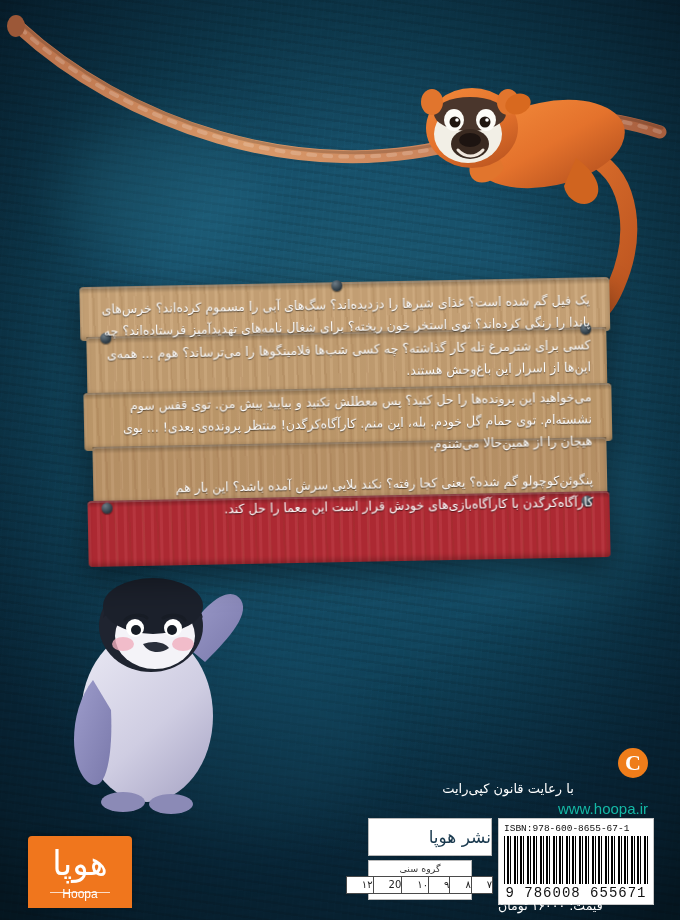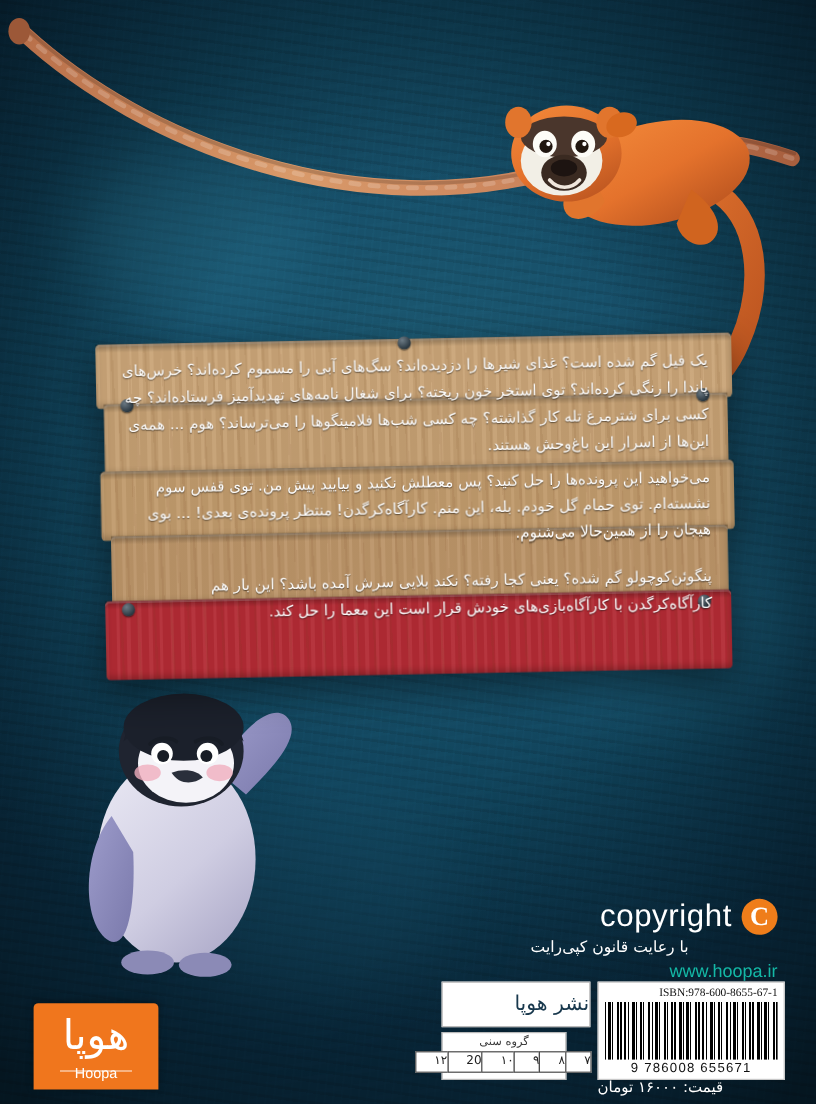--- a/index.html
+++ b/index.html
@@ -230,41 +230,41 @@
     top: 818px;
     width: 156px;
     background: #ffffff;
     padding: 4px 5px 3px 5px;
     box-sizing: border-box;
     border: 1px solid #c8c8c8;
   }
   .isbn {
     font-size: 9.5px;
     color: #111;
-    text-align: right;
+    text-align: left;
     direction: ltr;
-    font-family: Liberation Serif, serif;
+    font-family: Liberation Mono, monospace;
     margin-bottom: 2px;
   }
   .bars {
     height: 48px;
     width: 100%;
     background-image: repeating-linear-gradient(90deg,
       #000 0px, #000 1px, #fff 1px, #fff 3px,
       #000 3px, #000 5px, #fff 5px, #fff 6px,
       #000 6px, #000 7px, #fff 7px, #fff 10px,
       #000 10px, #000 12px, #fff 12px, #fff 13px);
   }
   .barnum {
-    font-size: 11px;
+    font-size: 14px;
     color: #111;
     text-align: center;
     letter-spacing: 1px;
     direction: ltr;
-    font-family: Liberation Sans, sans-serif;
+    font-family: Liberation Mono, monospace;
     margin-top: 1px;
   }
   .price {
     position: absolute;
     left: 498px;
     top: 898px;
     width: 156px;
     text-align: left;
     color: #ffffff;
     font-size: 12.5px;
@@ -452,21 +452,20 @@
       <p>می‌خواهید این پرونده‌ها را حل کنید؟ پس معطلش نکنید و بیایید پیش من. توی قفس سوم نشسته‌ام. توی حمام گل خودم. بله، این منم. کارآگاه‌کرگدن! منتظر پرونده‌ی بعدی! ... بوی هیجان را از همین‌حالا می‌شنوم.</p>
       <div class="red-block">
         <p>پنگوئن‌کوچولو گم شده؟ یعنی کجا رفته؟ نکند بلایی سرش آمده باشد؟ این بار هم کارآگاه‌کرگدن با کارآگاه‌بازی‌های خودش قرار است این معما را حل کند.</p>
       </div>
     </div>
   </div>
 
   <div class="copyright-block">
     <div class="cr-row">
       <div class="cr-c">C</div>
-      <div class="cr-word">copyright</div>
     </div>
     <div class="cr-sub">با رعایت قانون کپی‌رایت</div>
     <div class="cr-url">www.hoopa.ir</div>
   </div>
 
   <div class="pub-box">
     <span>نشر هوپا</span>
   </div>
 
   <div class="age-box">

